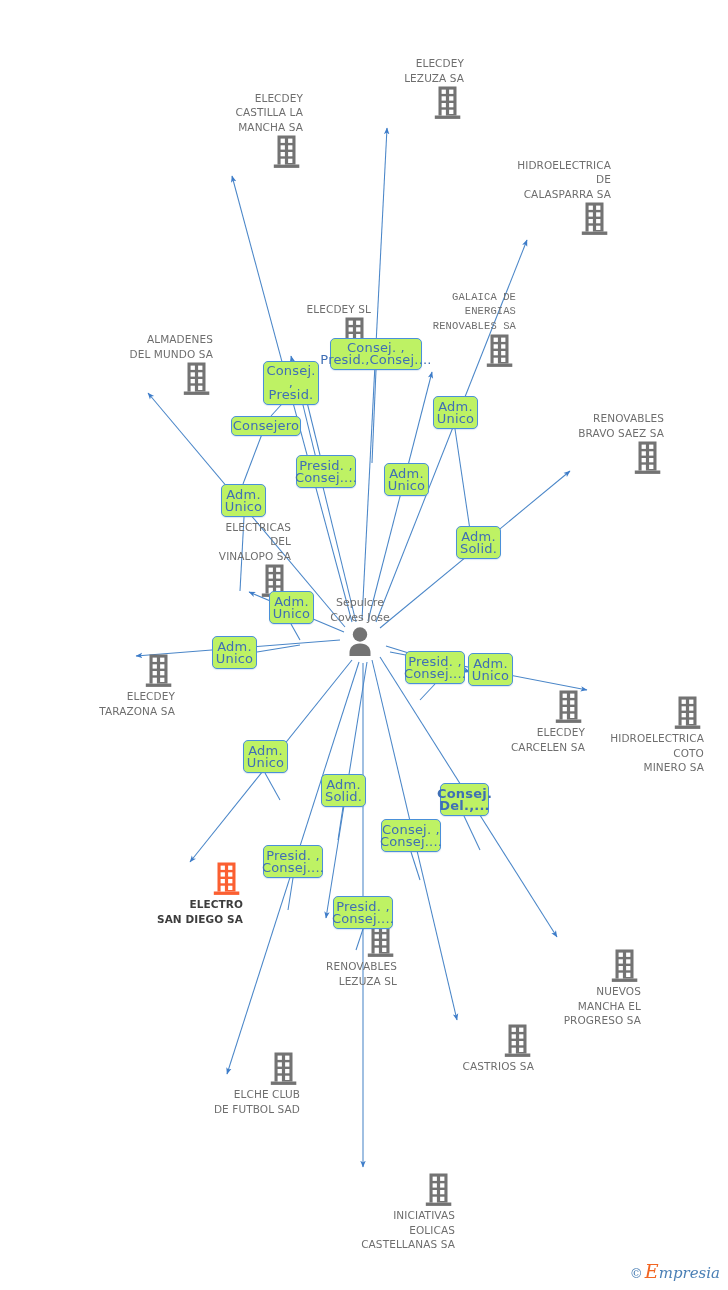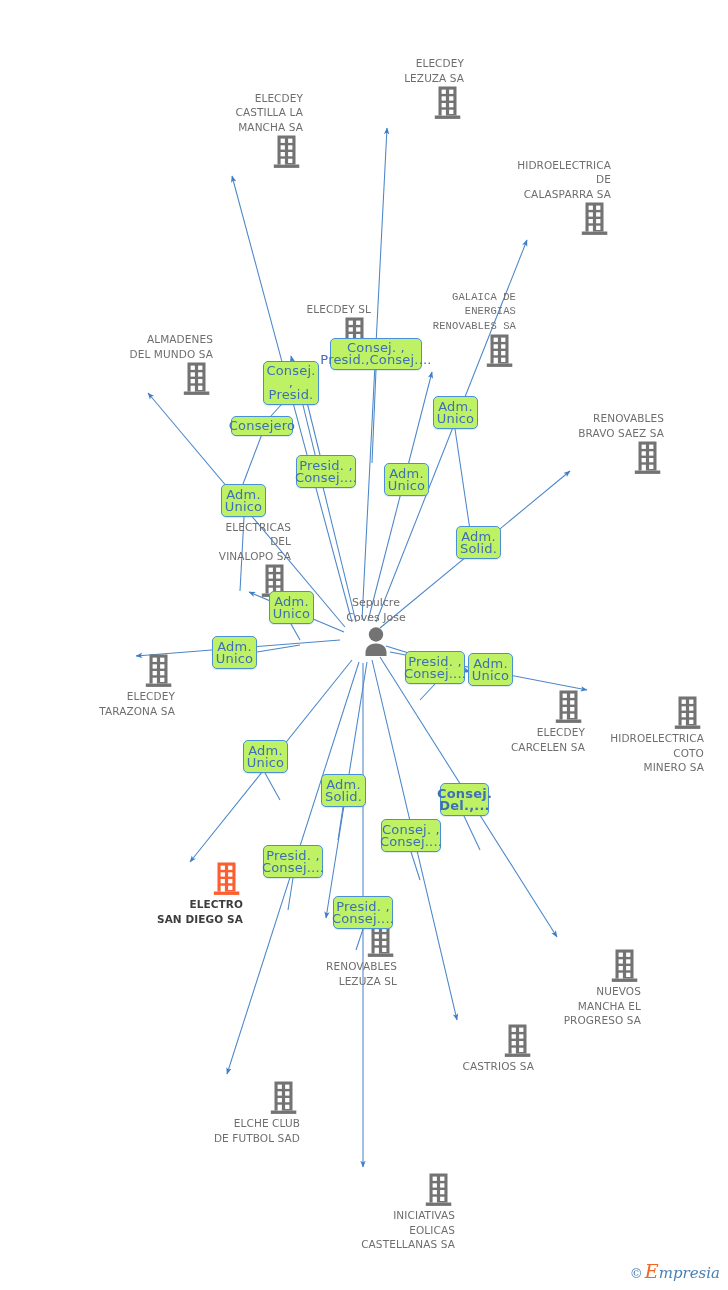--- a/index.html
+++ b/index.html
@@ -399,21 +399,21 @@
             <rect x="15.1" y="3.6" width="4.3" height="4.3" fill="#ffffff"></rect>
             <rect x="7.6" y="10.3" width="4.3" height="4.3" fill="#ffffff"></rect>
             <rect x="15.1" y="10.3" width="4.3" height="4.3" fill="#ffffff"></rect>
             <rect x="7.6" y="17.0" width="4.3" height="4.3" fill="#ffffff"></rect>
             <rect x="15.1" y="17.0" width="4.3" height="4.3" fill="#ffffff"></rect>
             <rect x="7.6" y="23.7" width="4.3" height="5.8" fill="#ffffff"></rect>
             <rect x="15.1" y="23.7" width="4.3" height="4.3" fill="#ffffff"></rect>
           </svg></span>
         <span class="label">CASTRIOS SA</span>
       </div>
-      <div class="node label-below" style="top: 1081px; left: 225px;">
+      <div class="node label-below" style="top: 1052px; left: 225px;">
         <span class="icon-wrap"><svg width="30" height="34" viewBox="0 0 30 34" xmlns="http://www.w3.org/2000/svg">
             <rect x="4.5" y="0.5" width="18" height="29" fill="#737373"></rect>
             <rect x="0.8" y="29.5" width="25.5" height="3.4" fill="#737373"></rect>
             <rect x="7.6" y="3.6" width="4.3" height="4.3" fill="#ffffff"></rect>
             <rect x="15.1" y="3.6" width="4.3" height="4.3" fill="#ffffff"></rect>
             <rect x="7.6" y="10.3" width="4.3" height="4.3" fill="#ffffff"></rect>
             <rect x="15.1" y="10.3" width="4.3" height="4.3" fill="#ffffff"></rect>
             <rect x="7.6" y="17.0" width="4.3" height="4.3" fill="#ffffff"></rect>
             <rect x="15.1" y="17.0" width="4.3" height="4.3" fill="#ffffff"></rect>
             <rect x="7.6" y="23.7" width="4.3" height="5.8" fill="#ffffff"></rect>
@@ -434,37 +434,37 @@
             <rect x="15.1" y="17.0" width="4.3" height="4.3" fill="#ffffff"></rect>
             <rect x="7.6" y="23.7" width="4.3" height="5.8" fill="#ffffff"></rect>
             <rect x="15.1" y="23.7" width="4.3" height="4.3" fill="#ffffff"></rect>
           </svg></span>
         <span class="label">INICIATIVAS
 EOLICAS
 CASTELLANAS SA</span>
       </div>
     </div>
 
-  <div class="person-node" id="person-node" style="left: 376px; top: 595px;">
+  <div class="person-node" id="person-node" style="left: 360px; top: 595px;">
     <span class="label">Sepulcre
 Coves Jose</span>
     <span class="icon-wrap">
       <svg width="34" height="30" viewBox="0 0 34 30" xmlns="http://www.w3.org/2000/svg">
         <circle cx="17" cy="8.5" r="7.2" fill="#737373"></circle>
         <path d="M17 17.5c-7 0-10.5 4.2-10.5 9.2v3.3h21v-3.3c0-5-3.5-9.2-10.5-9.2z" fill="#737373"></path>
       </svg>
     </span>
   </div>
 
   <div id="chip-layer">
       <div class="chip" style="left: 263px; top: 361px; width: 56px; min-height: 33px; display: flex; align-items: center; justify-content: center;">Consej. ,
 Presid.</div>
       <div class="chip" style="left: 330px; top: 338px; width: 92px; min-height: 32px; display: flex; align-items: center; justify-content: center;">Consej. ,
 Presid.,Consej....</div>
-      <div class="chip" style="left: 231px; top: 416px; width: 62px; min-height: 18px; display: flex; align-items: center; justify-content: center;">Consejero</div>
+      <div class="chip" style="left: 231px; top: 416px; width: 70px; min-height: 18px; display: flex; align-items: center; justify-content: center;">Consejero</div>
       <div class="chip" style="left: 433px; top: 396px; width: 45px; min-height: 33px; display: flex; align-items: center; justify-content: center;">Adm.
 Unico</div>
       <div class="chip" style="left: 296px; top: 455px; width: 60px; min-height: 33px; display: flex; align-items: center; justify-content: center;">Presid. ,
 Consej....</div>
       <div class="chip" style="left: 384px; top: 463px; width: 45px; min-height: 33px; display: flex; align-items: center; justify-content: center;">Adm.
 Unico</div>
       <div class="chip" style="left: 221px; top: 484px; width: 45px; min-height: 33px; display: flex; align-items: center; justify-content: center;">Adm.
 Unico</div>
       <div class="chip" style="left: 456px; top: 526px; width: 45px; min-height: 33px; display: flex; align-items: center; justify-content: center;">Adm.
 Solid.</div>

